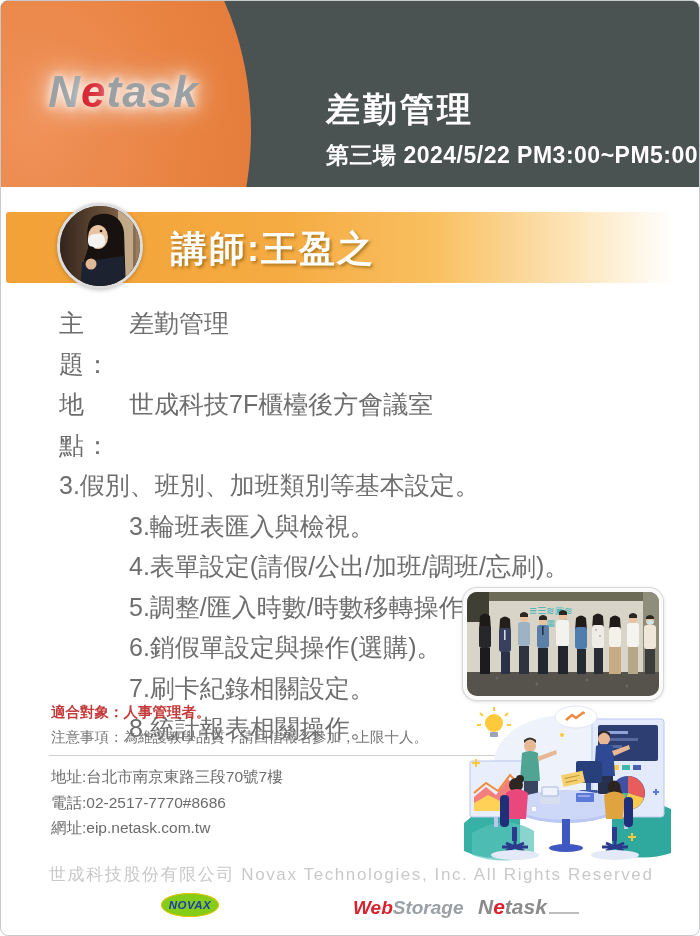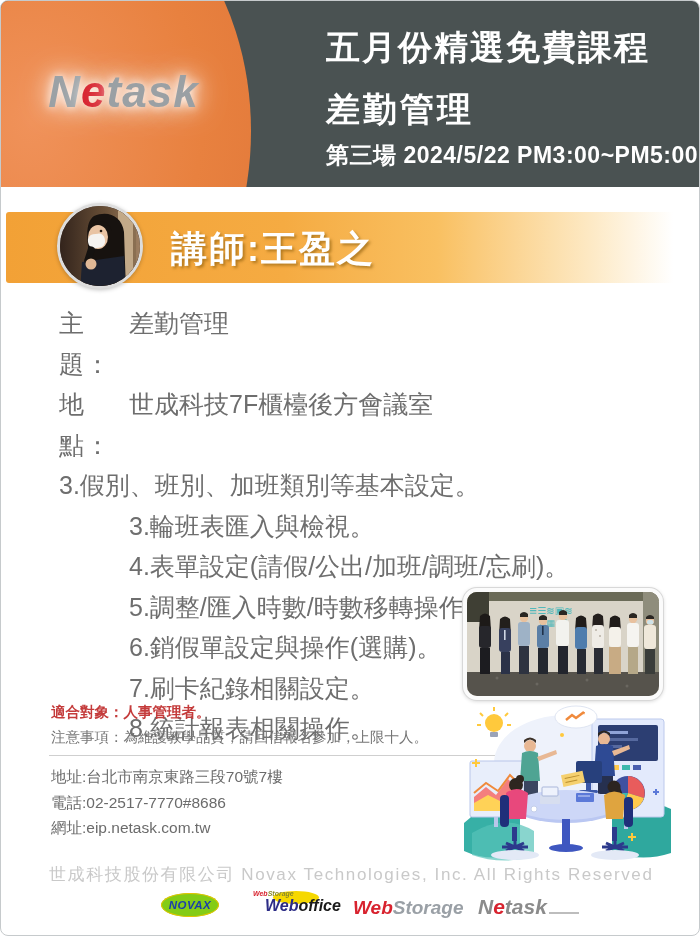--- a/index.html
+++ b/index.html
@@ -79,21 +79,20 @@
   .illustration{position:absolute;left:463px;top:700px;width:207px;height:172px;}
 </style>
 </head>
 <body>
 
 <div class="flyer">
 
   <div class="header">
     <div class="blob"></div>
     <div class="brand-logo"><span>N</span><span class="accent">e</span><span>task</span></div>
-    <div class="hd-title">五月份精選免費課程</div>
     <div class="hd-sub">差勤管理</div>
     <div class="hd-session">第三場 2024/5/22 PM3:00~PM5:00</div>
   </div>
 
   <div class="banner"></div>
   <div class="lecturer-circle">
     <svg width="86" height="86" viewBox="0 0 86 86">
       <defs>
         <linearGradient id="roomg" x1="0" y1="0" x2="1" y2="0">
           <stop offset="0" stop-color="#33241c"></stop>
@@ -350,22 +349,17 @@
       <circle cx="98" cy="34" r="2" fill="#ffc93c"></circle>
     </svg>
   </div>
 
   <div class="copyright">世成科技股份有限公司 Novax Technologies, Inc. All Rights Reserved</div>
 
   <div class="logo-row">
     <div class="novax-logo">
       <span>NOVAX</span>
     </div>
-    <div class="weboffice-logo">
-      <div class="weboffice-swoosh"></div>
-      <div class="weboffice-tag"><span>Web</span><span class="t2">Storage</span></div>
-      <div class="weboffice-main"><span class="w">Web</span><span>office</span></div>
-    </div>
     <div class="webstorage-logo"><span class="w">Web</span><span class="s">Storage</span></div>
     <div class="netask-logo"><span>N</span><span class="accent">e</span><span>task</span><span class="netask-underline"></span></div>
   </div>
 
 </div>
 
 </body></html>

